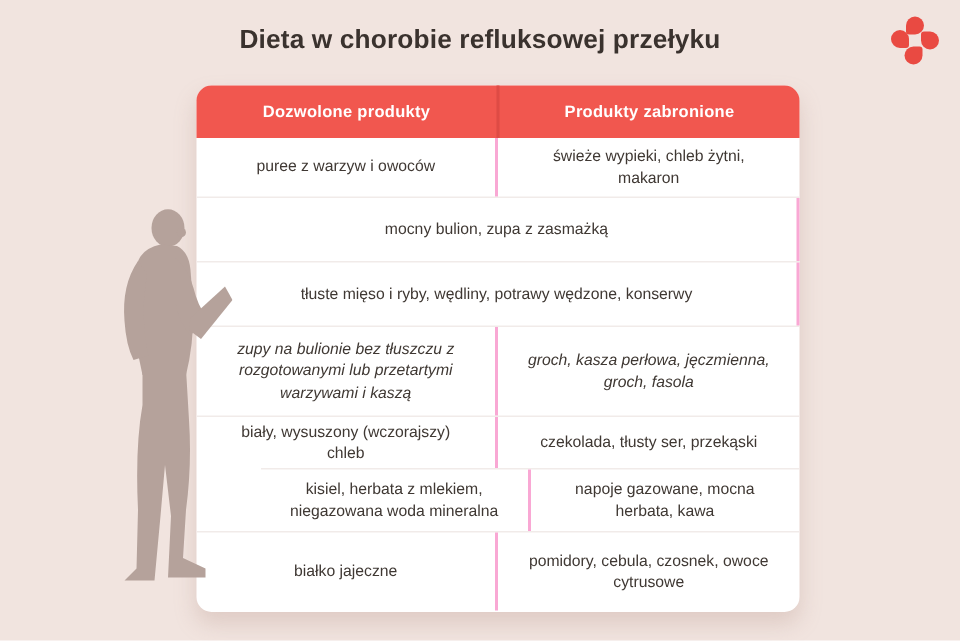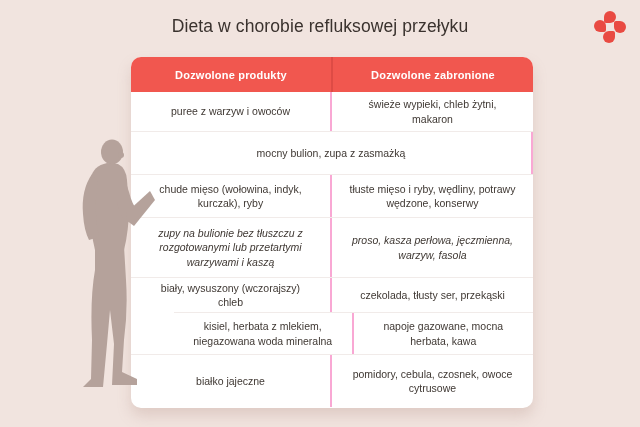--- a/index.html
+++ b/index.html
@@ -10,21 +10,21 @@
     background: #f1e4df;
     font-family: "Liberation Sans", sans-serif;
   }
 
   
   .page-title {
     position: absolute;
     top: 16px; left: 0; width: 640px;
     text-align: center;
     font-size: 17.5px;
-    font-weight: 400;
+    font-weight: 700;
     color: #3a322e;
     letter-spacing: 0.1px;
     margin: 0;
   }
 
   
   .logo {
     position: absolute;
     top: 11px; left: 594px;
     width: 32px; height: 32px;
@@ -115,53 +115,50 @@
     <path d="M21,36 Q10,52 12,76 Q13,92 18,102 L28,99 Q24,82 25,62 L27,44 Z"></path>
     <path d="M46,34 Q55,42 58,54 Q61,66 66,72 L56,86 Q48,76 46,64 Z"></path>
     <path d="M56,74 L79,53 L84,62 L63,88 L55,82 Z"></path>
     <path d="M24,108 L53,108 L55,142 Q57,172 53,202 L51,234 L66,241 L66,247 L41,247 L43,206 L39,172 L36,206 L32,249 L12,249 L20,241 L21,202 Q19,160 24,132 Z"></path>
   </g>
 </svg>
 
 <div class="diet-table">
   <div class="thead">
     <div class="th">Dozwolone produkty</div>
-    <div class="th">Dozwolone zabronione</div>
+    <div class="th">Produkty zabronione</div>
   </div>
   <div class="tbody">
   <div class="tr">
     <div class="td">
           <span>puree z warzyw i owoców</span>
         </div>
     <div class="td">
           <span>świeże wypieki, chleb żytni, makaron</span>
         </div>
   </div>
 
   <div class="tr">
     <div class="td">
           <span>mocny bulion, zupa z zasmażką</span>
         </div>
   </div>
 
   <div class="tr">
     <div class="td">
-          <span>chude mięso (wołowina, indyk, kurczak), ryby</span>
-        </div>
-    <div class="td">
           <span>tłuste mięso i ryby, wędliny, potrawy wędzone, konserwy</span>
         </div>
   </div>
 
   <div class="tr">
     <div class="td">
           <span>zupy na bulionie bez tłuszczu z rozgotowanymi lub przetartymi warzywami i kaszą</span>
         </div>
     <div class="td">
-          <span>proso, kasza perłowa, jęczmienna, warzyw, fasola</span>
+          <span>groch, kasza perłowa, jęczmienna, groch, fasola</span>
         </div>
   </div>
 
   <div class="tr">
     <div class="td">
           <span>biały, wysuszony (wczorajszy) chleb</span>
         </div>
     <div class="td">
           <span>czekolada, tłusty ser, przekąski</span>
         </div>

